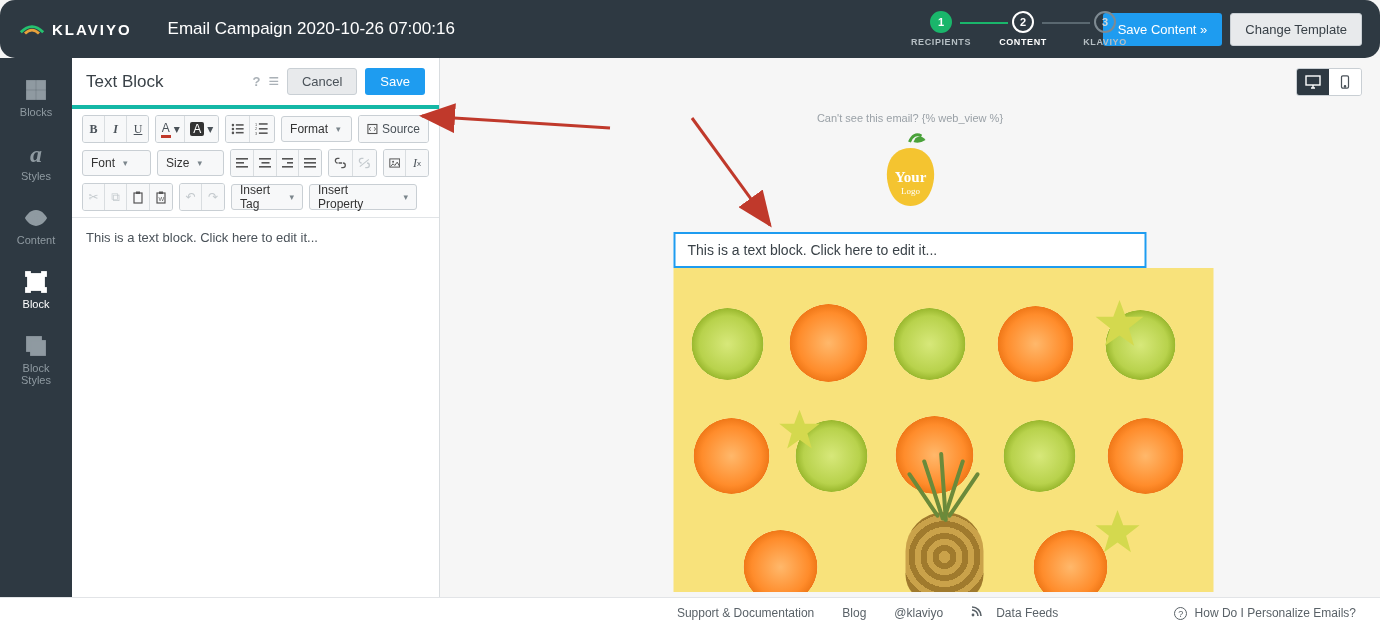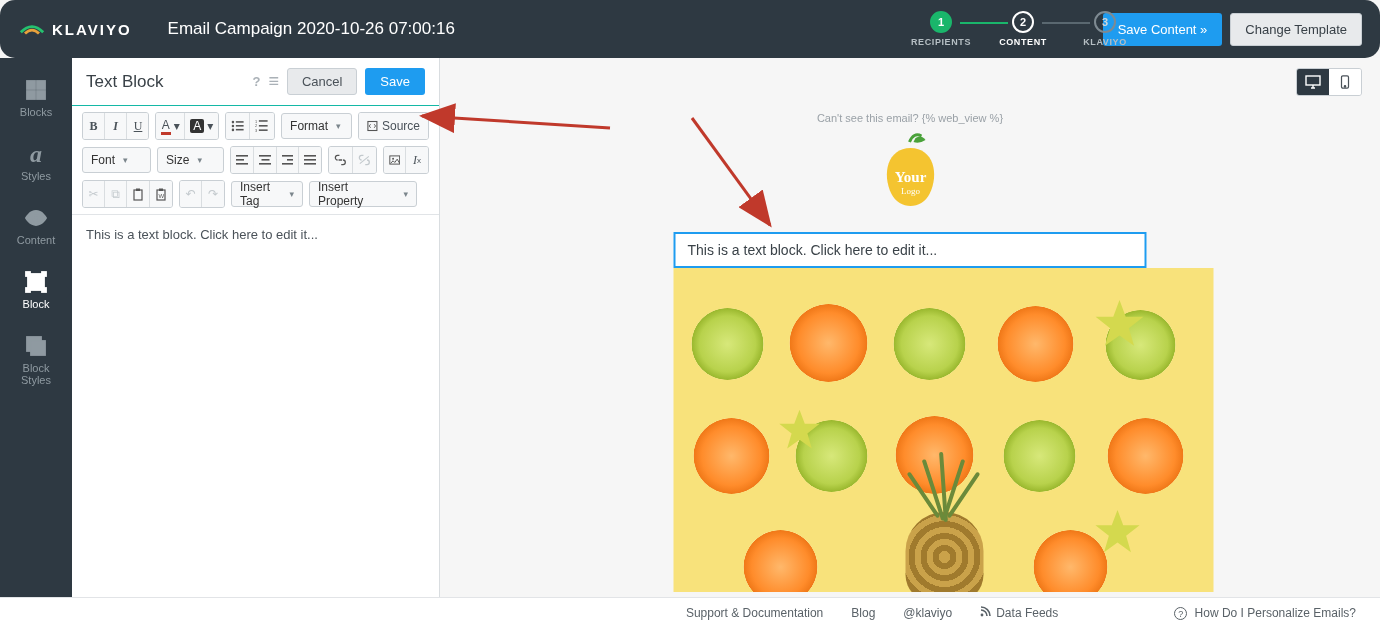--- a/index.html
+++ b/index.html
@@ -80,21 +80,21 @@
 .sidebar-item .icon { display: block; margin: 0 auto 4px; height: 24px; width: 28px; }
 .sidebar-item .icon svg { width: 100%; height: 100%; fill: currentColor; stroke: currentColor; }
 
 
 .editor-panel {
   width: 368px; background: #fff; border-right: 1px solid #d9dde0;
   display: flex; flex-direction: column;
 }
 .panel-head {
   display: flex; align-items: center; padding: 10px 14px;
-  border-bottom: 1px solid #14b8a6;
+  border-bottom: 4px solid #14b8a6;
 }
 .panel-title { font-size: 17px; font-weight: 400; color: #3a4248; }
 .panel-head-icons { margin-left: auto; display: flex; align-items: center; gap: 8px; color: #aab1b7; }
 .panel-btn { padding: 5px 14px; border-radius: 3px; font-size: 13px; cursor: pointer; border: 1px solid transparent; }
 .panel-btn.cancel { background: #e8eaec; border-color: #c9cfd4; color: #4a5259; }
 .panel-btn.save { background: #1e9cf0; color: #fff; }
 
 .toolbar { padding: 6px 10px; border-bottom: 1px solid #e1e4e7; }
 .tb-row { display: flex; gap: 6px; align-items: center; margin-bottom: 6px; }
 .tb-row:last-child { margin-bottom: 0; }
@@ -149,21 +149,21 @@
 
 
 .footer {
   position: absolute; bottom: 0; left: 0; right: 0; height: 30px;
   background: #fff; border-top: 1px solid #e2e4e7;
   display: flex; align-items: center; justify-content: flex-end;
   padding: 0 24px; gap: 28px; font-size: 12px; color: #5a6268;
 }
 .footer .link { cursor: pointer; }
 .footer .sep { flex: 1; }
-.footer .rss { display: flex; align-items: flex-start; gap: 5px; }
+.footer .rss { display: flex; align-items: flex-start; gap: 14px; }
 
 
 .arrow-svg { position: absolute; pointer-events: none; z-index: 50; }
 .arrow-svg line, .arrow-svg path { stroke: #c0392b; stroke-width: 3; fill: none; }
 .arrow-svg polygon { fill: #c0392b; }
 
 
 .fruit-image .slice {
   position: absolute; border-radius: 50%;
 }

